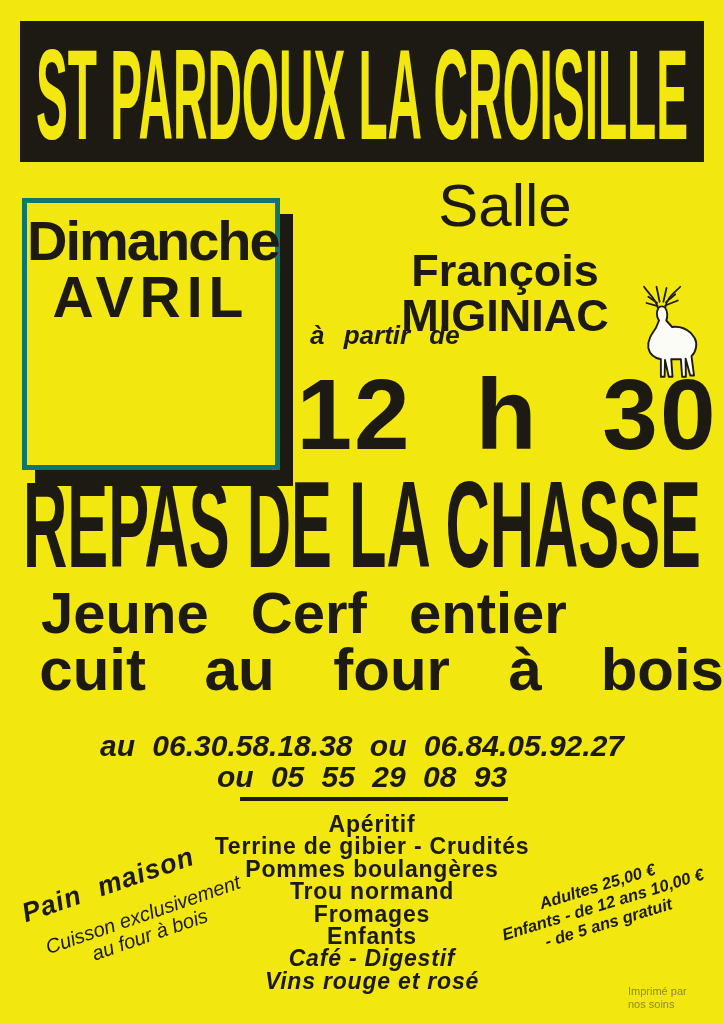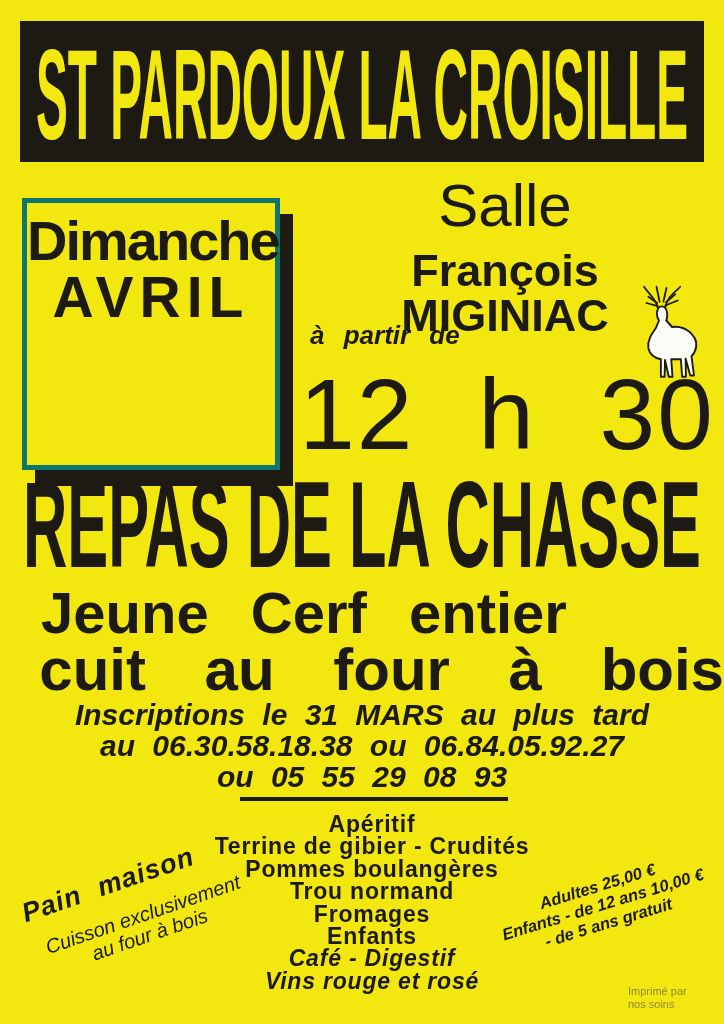--- a/index.html
+++ b/index.html
@@ -26,21 +26,21 @@
   .date-day{font-size:132px;font-weight:bold;line-height:0.92;letter-spacing:2px;margin-top:2px;}
   .date-month{font-size:57px;font-weight:bold;letter-spacing:6px;line-height:1;margin-top:0px;}
 
   
   .venue{left:300px;top:176px;width:410px;text-align:center;}
   .venue-line1{font-size:60px;font-weight:normal;line-height:1;}
   .venue-line2{font-size:45px;font-weight:bold;line-height:1;margin-top:12px;word-spacing:14px;letter-spacing:0px;}
 
   .time-intro{left:310px;top:320px;font-size:26px;font-weight:bold;font-style:italic;word-spacing:12px;text-align:center;}
   .time-value{left:290px;top:364px;width:434px;text-align:center;
-    font-size:100px;font-weight:normal;word-spacing:34px;letter-spacing:2px;line-height:1;}
+    font-size:100px;font-weight:bold;word-spacing:34px;letter-spacing:2px;line-height:1;}
 
   .deer{left:622px;top:283px;width:84px;height:100px;}
 
   
   .event-title-svg{left:18px;top:458px;width:688px;height:130px;}
   .event-title-svg text{fill:#1c1a12;font-family:"Liberation Sans",sans-serif;font-weight:bold;}
 
   .dish1{left:0;top:584px;width:608px;text-align:center;font-size:58px;font-weight:bold;word-spacing:26px;line-height:1;}
   .dish2{left:0;top:640px;width:724px;text-align:right;font-size:60px;font-weight:bold;word-spacing:42px;line-height:1;}
 
@@ -105,21 +105,20 @@
          C29.5 18.3 27 18.3 25.5 20 Z"></path>
   </svg>
 
   <svg class="abs event-title-svg" viewBox="0 0 688 130" width="688" height="130">
     <text x="344" y="109" text-anchor="middle" textLength="678" lengthAdjust="spacingAndGlyphs" font-size="122">REPAS DE LA CHASSE</text>
   </svg>
 
   <div class="abs dish1">Jeune Cerf entier</div>
   <div class="abs dish2">cuit au four à bois</div>
 
-  <div class="abs insc insc1">Inscriptions le 31 MARS au plus tard</div>
   <div class="abs insc insc2">au 06.30.58.18.38 ou 06.84.05.92.27</div>
   <div class="abs insc insc3">ou 05 55 29 08 93</div>
 
   <div class="abs divider"></div>
 
   <div class="abs menu">
     <div>Apéritif</div>
     <div>Terrine de gibier - Crudités</div>
     <div>Pommes boulangères</div>
     <div>Trou normand</div>

